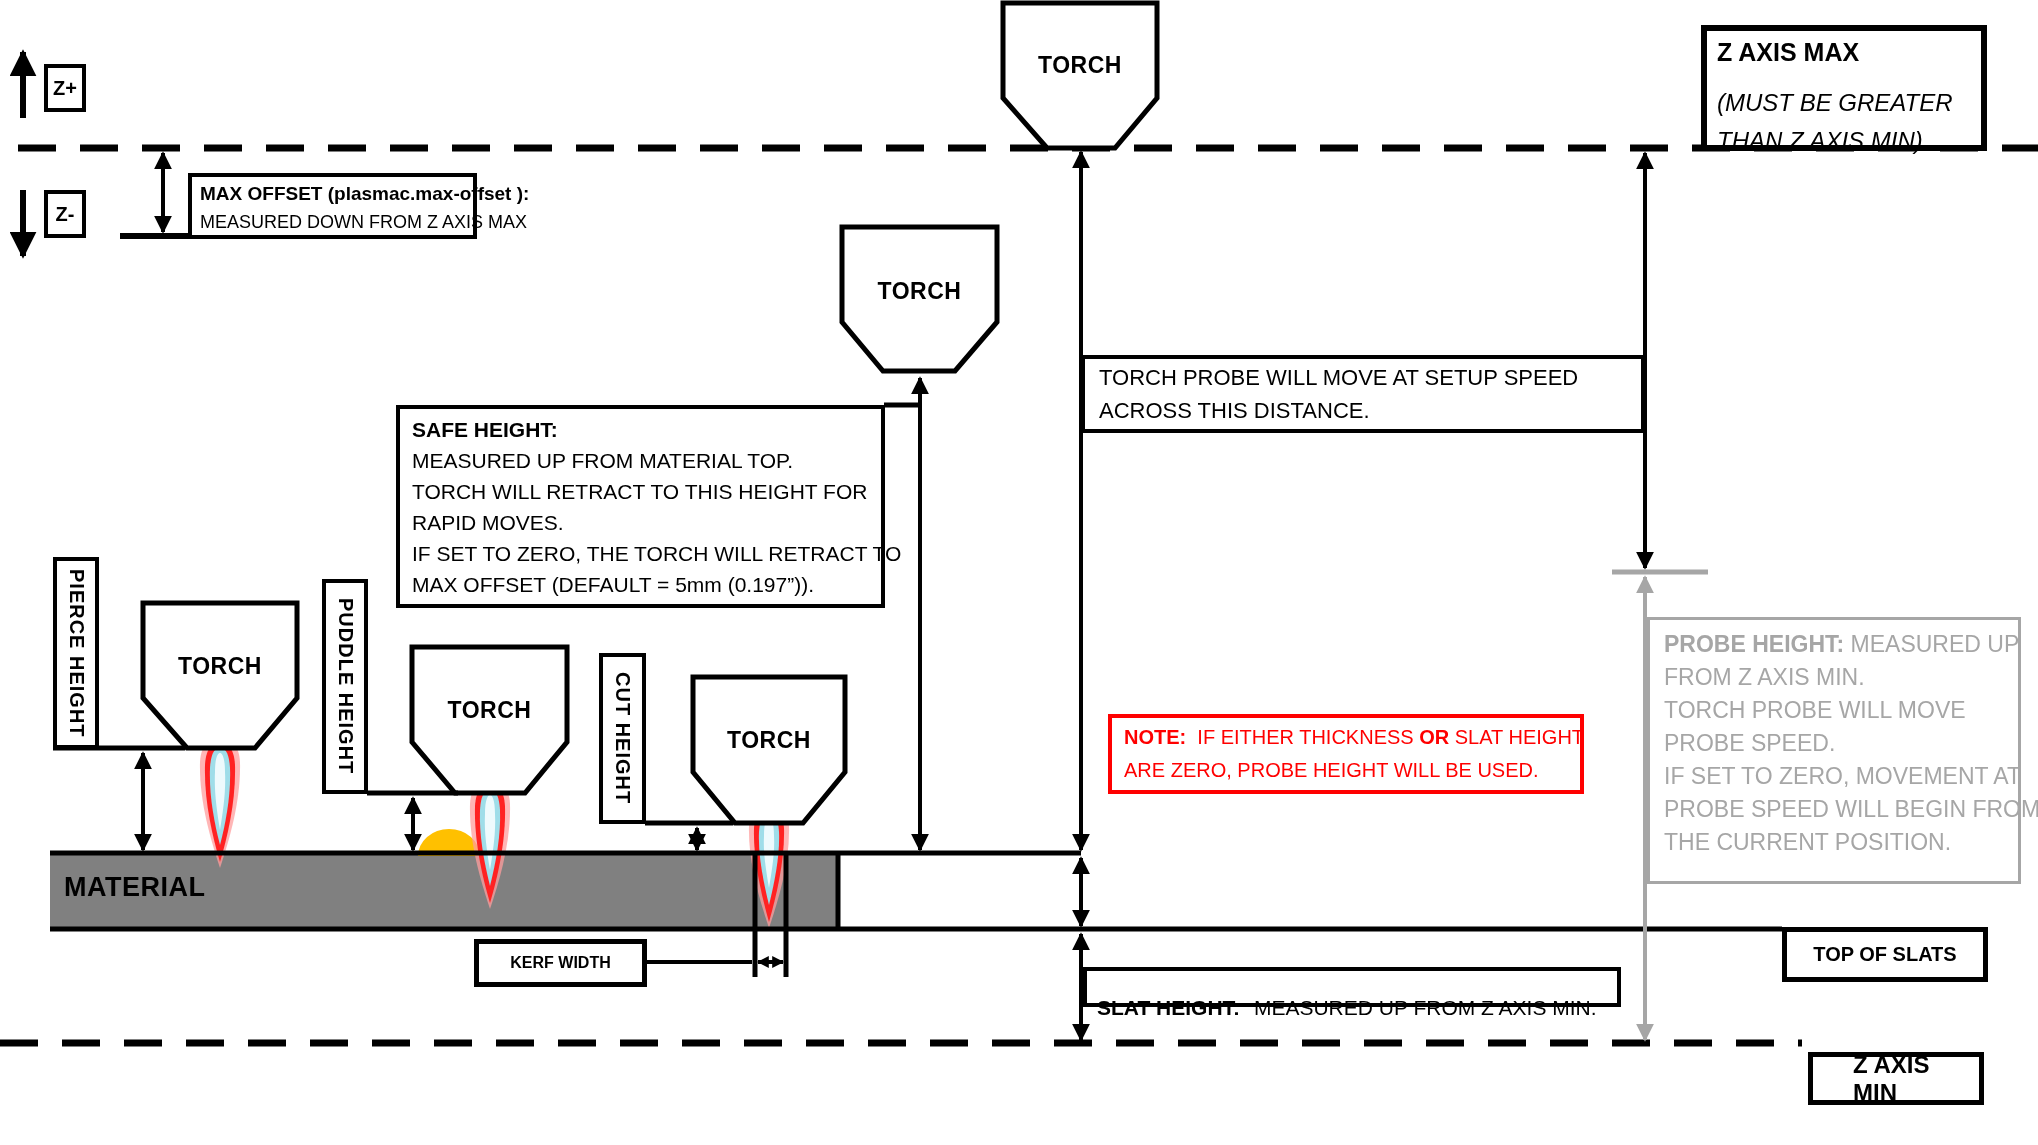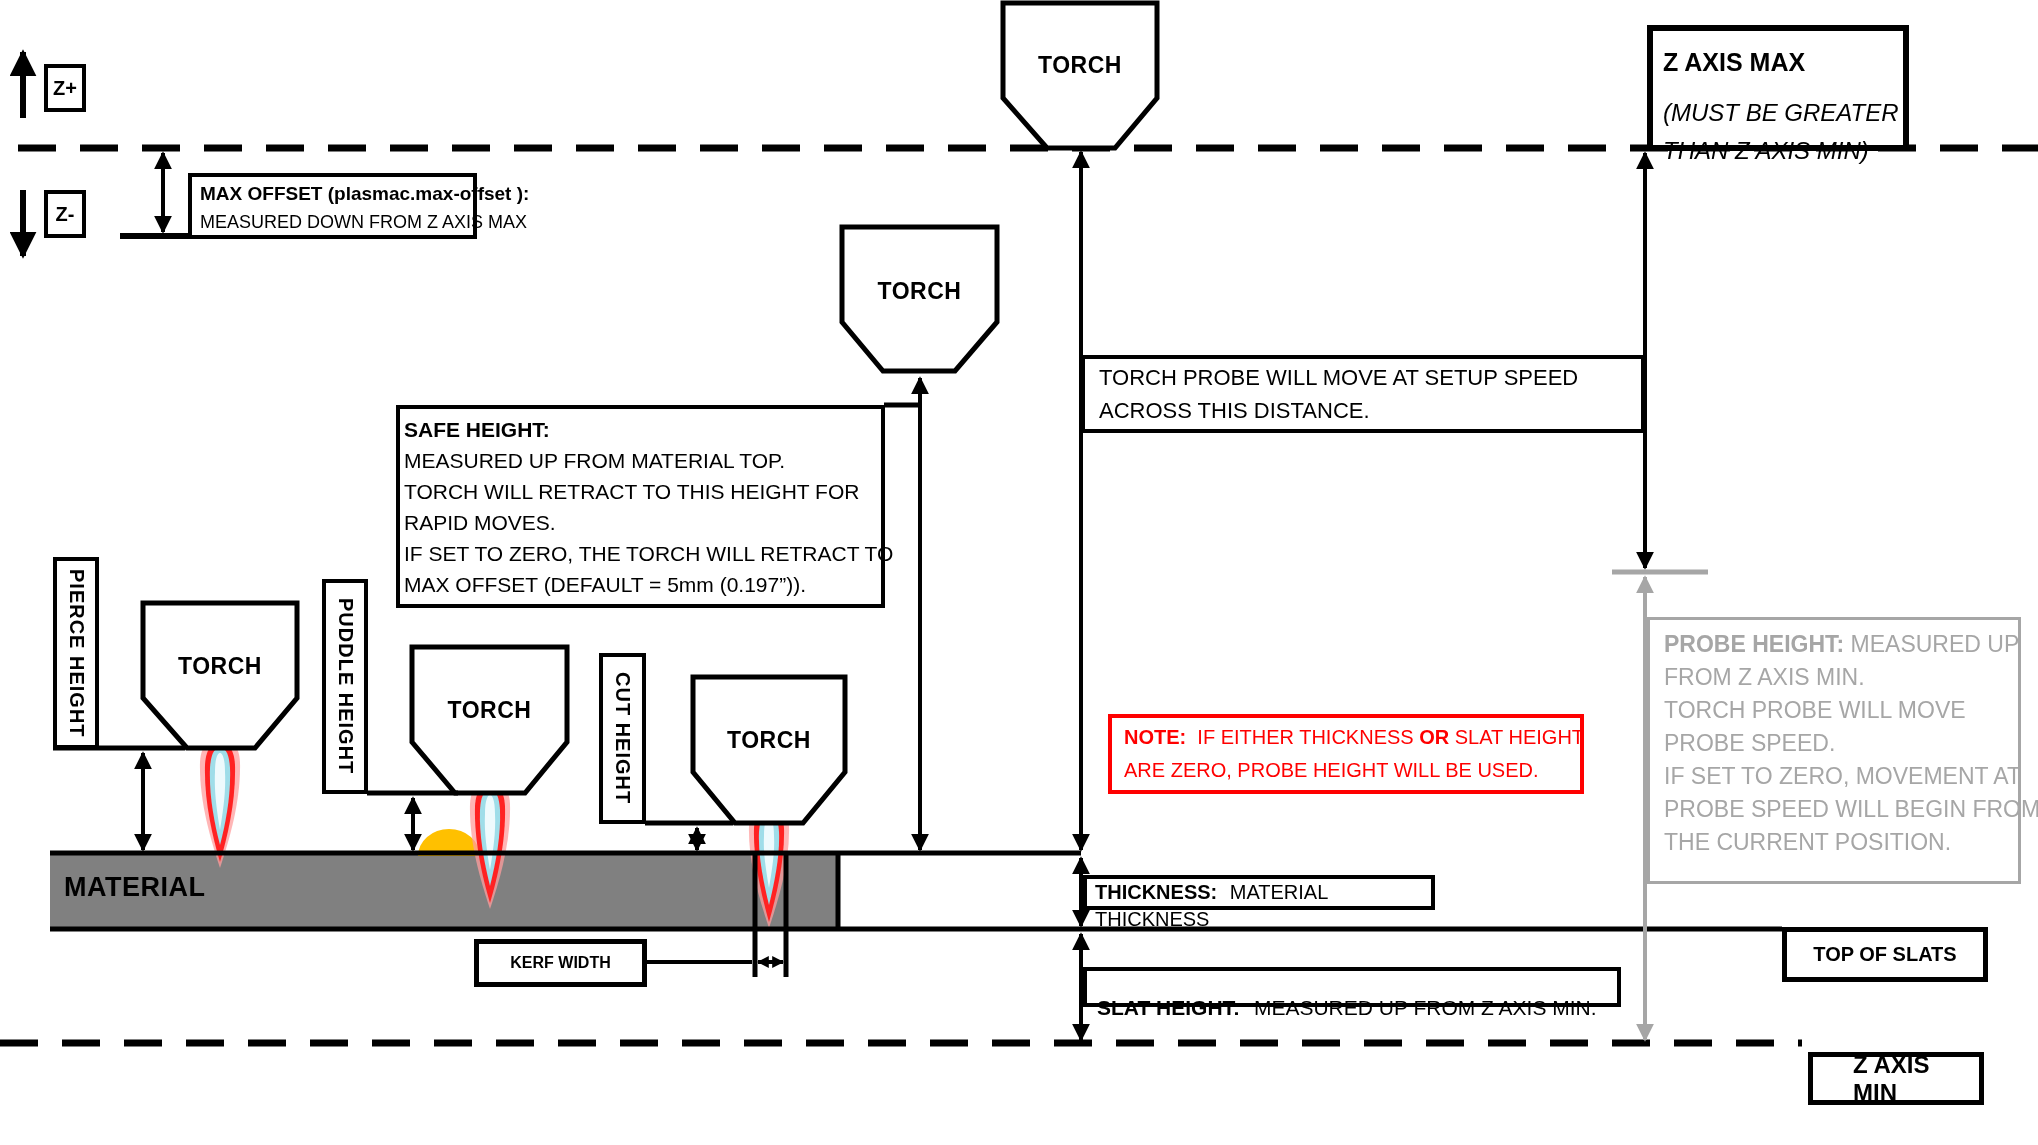--- a/index.html
+++ b/index.html
@@ -121,27 +121,27 @@
   </div>
   <div class="box center" style="left:44px;top:190px;width:42px;height:48px;">
     <span class="b" style="font-size:20px;">Z-</span>
   </div>
 
   <div class="box small-note" style="left:188px;top:173px;width:289px;height:66px;">
     <div class="b txt" style="font-size:19px;">MAX OFFSET (plasmac.max-offset ):</div>
     <div class="txt">MEASURED DOWN FROM Z AXIS MAX</div>
   </div>
 
-  <div class="box" style="left:1647px;top:25px;width:262px;height:126px;border-width:6px;padding:12px 10px;line-height:38px;">
+  <div class="box" style="left:1701px;top:25px;width:286px;height:126px;border-width:6px;padding:2px 10px;line-height:38px;">
     <div class="b txt" style="font-size:25px;">Z AXIS MAX</div>
     <div class="i txt" style="font-size:24px;margin-top:13px;">(MUST BE GREATER</div>
     <div class="i txt" style="font-size:24px;">THAN Z AXIS MIN)</div>
   </div>
 
-  <div class="box" style="left:396px;top:405px;width:489px;height:203px;padding:5px 4px;font-size:21px;line-height:31px;">
+  <div class="box" style="left:396px;top:405px;width:489px;height:203px;padding:5px 12px;font-size:21px;line-height:31px;">
     <div class="b txt">SAFE HEIGHT:</div>
     <div class="txt">MEASURED UP FROM MATERIAL TOP.</div>
     <div class="txt">TORCH WILL RETRACT TO THIS HEIGHT FOR</div>
     <div class="txt">RAPID MOVES.</div>
     <div class="txt">IF SET TO ZERO, THE TORCH WILL RETRACT TO</div>
     <div class="txt">MAX OFFSET (DEFAULT = 5mm (0.197”)).</div>
   </div>
 
   <div class="box" style="left:1081px;top:355px;width:564px;height:78px;padding:2px 14px;font-size:22px;line-height:33px;">
     <div class="txt">TORCH PROBE WILL MOVE AT SETUP SPEED</div>
@@ -156,23 +156,20 @@
     <div class="txt">IF SET TO ZERO,  MOVEMENT AT</div>
     <div class="txt">PROBE SPEED WILL BEGIN FROM</div>
     <div class="txt">THE CURRENT POSITION.</div>
   </div>
 
   <div class="box" style="left:1108px;top:714px;width:476px;height:80px;border:4px solid var(--note_red);color:var(--note_red);padding:3px 12px;font-size:20px;line-height:33px;">
     <div style="white-space:pre;"><span class="b">NOTE:</span><span>  IF EITHER THICKNESS </span><span class="b">OR</span><span> SLAT HEIGHT</span></div>
     <div class="txt">ARE ZERO, PROBE HEIGHT WILL BE USED.</div>
   </div>
 
-  <div class="box" style="left:1083px;top:875px;width:352px;height:35px;padding:0 8px;font-size:20px;line-height:27px;">
-    <span class="b">THICKNESS:</span><span style="margin-left:7px;"> MATERIAL THICKNESS</span>
-  </div>
 
   <div class="box" style="left:1083px;top:967px;width:538px;height:40px;padding:16px 10px;font-size:21px;line-height:41px;">
     <span class="b">SLAT HEIGHT:</span><span style="margin-left:8px;"> MEASURED UP FROM Z AXIS MIN.</span>
   </div>
 
   <div class="box center" style="left:474px;top:939px;width:173px;height:48px;border-width:5px;">
     <span class="b" style="font-size:16px;">KERF WIDTH</span>
   </div>
 
   <div class="box center" style="left:1782px;top:927px;width:206px;height:55px;border-width:5px;">

